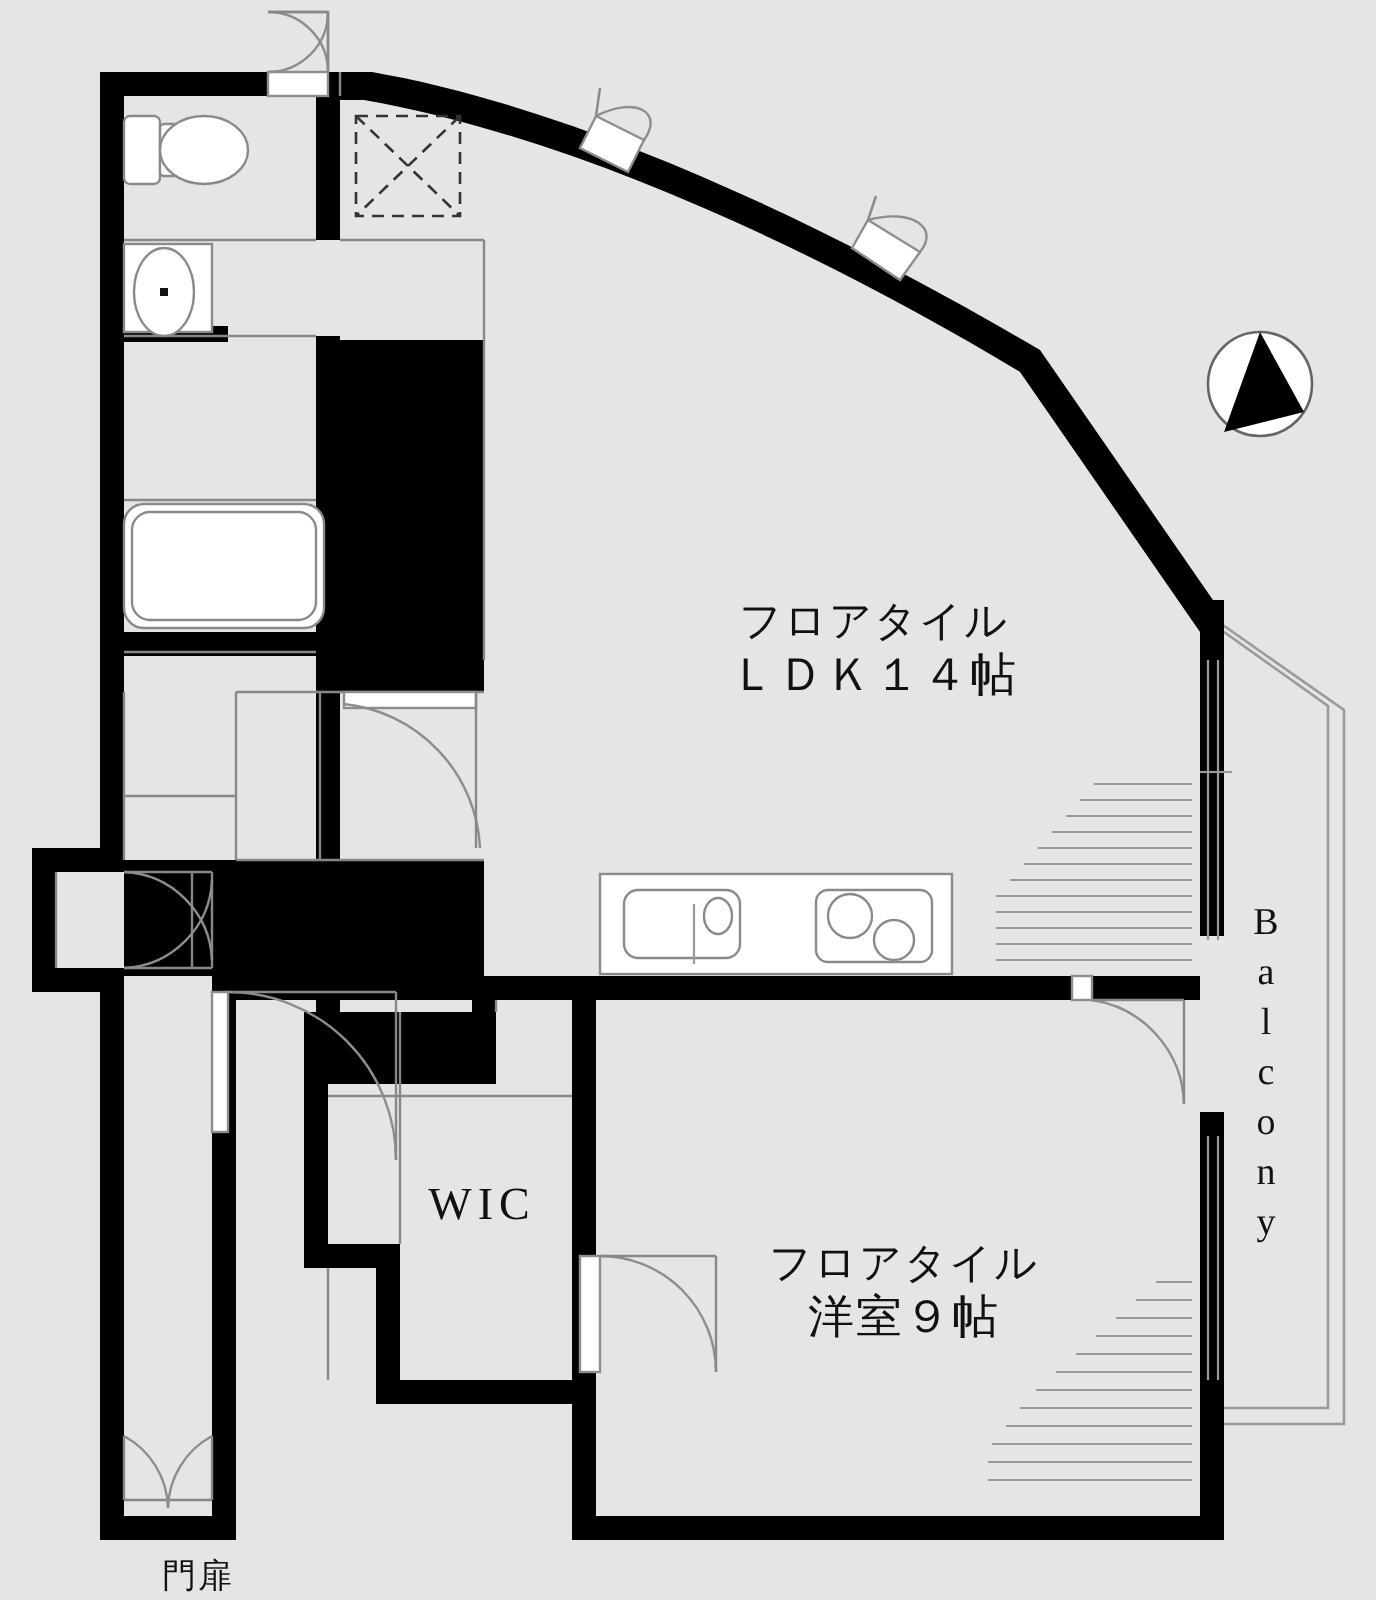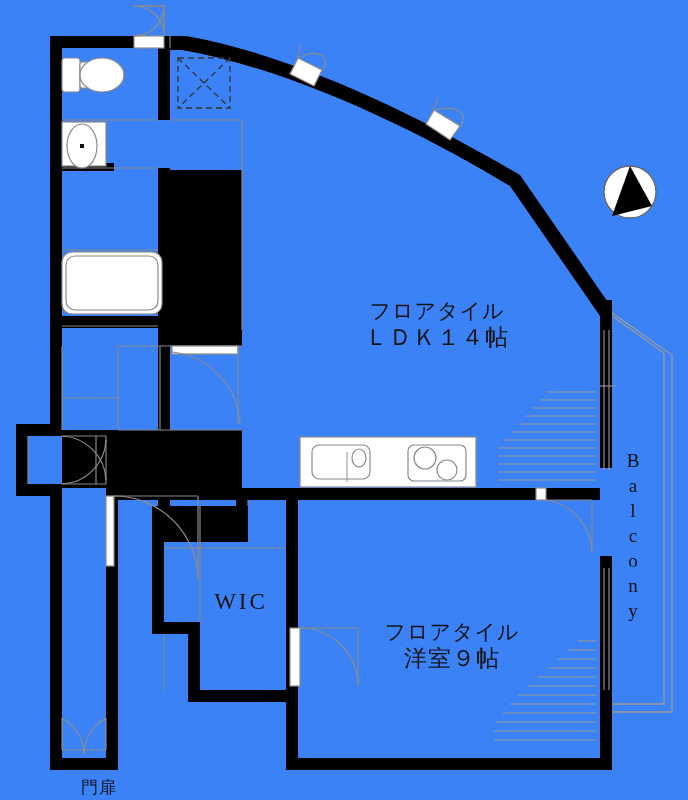--- a/index.html
+++ b/index.html
@@ -10,21 +10,21 @@
   body {
     width: 688px;
     height: 800px;
     font-family: "Liberation Sans", sans-serif;
     overflow: hidden;
   }
   #plan-root {
     position: relative;
     width: 688px;
     height: 800px;
-    background: #3b82f6;
+    background: #e5e5e5;
   }
   svg#floorplan {
     display: block;
     width: 688px;
     height: 800px;
   }
   .wall      { fill: #000000; }
   .thinline  { stroke: #888888; stroke-width: 1.2; fill: none; }
   .thinline2 { stroke: #9a9a9a; stroke-width: 1.1; fill: none; }
   .fixture   { stroke: #8a8a8a; stroke-width: 1.2; fill: #ffffff; }

